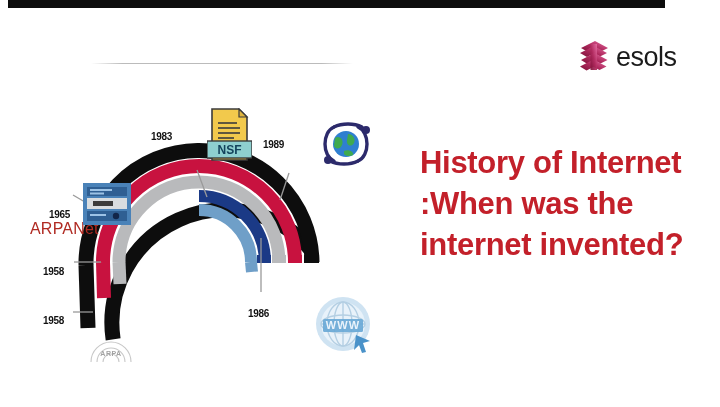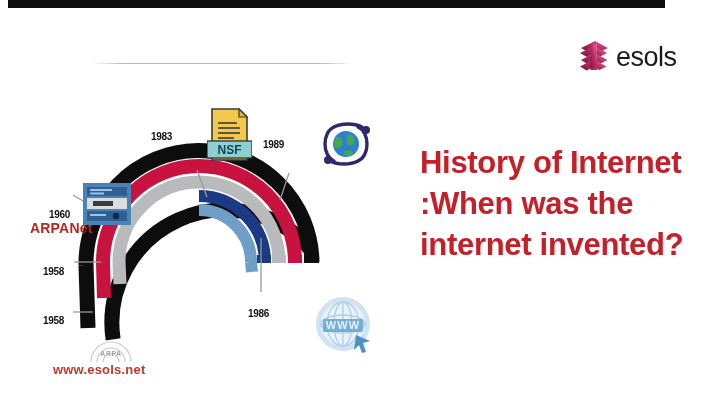--- a/index.html
+++ b/index.html
@@ -39,21 +39,21 @@
 
   
   #infographic{ position:absolute; left:20px; top:40px; width:390px; height:310px; }
   #arc-svg{ position:absolute; left:0; top:0; }
 
   .date-label{
     position:absolute; font-size:10px; font-weight:bold; color:#111111;
     letter-spacing:-0.3px; white-space:nowrap; line-height:1;margin-top:24px;
   }
   .small-cap{
-    position:absolute; font-size:14px; font-weight:bold; color:#b02a22;
+    position:absolute; font-size:16px; font-weight:normal; color:#b02a22;
     letter-spacing:0.2px; white-space:nowrap; line-height:1;
   }
 
   
   .icon-box{ position:absolute; }
 
   
   #server-icon{ left:62px; top:143px; width:48px; height:42px; }
 
   
@@ -100,21 +100,20 @@
         <path d="M4 21 L17.5 14 L30.5 21 L23.5 24.6 L17.5 21.4 L10.5 25 Z"></path>
         <path d="M3 27.5 L16.5 20.5 L29.5 27.5 L22.5 31.1 L16.5 27.9 L9.5 31.5 Z"></path>
         <path d="M13.5 5 L20 5 L20 31 L13.5 31 Z" opacity=".92"></path>
       </g>
     </svg>
     <span id="logo-text">esols</span>
   </div>
 
   <h1 id="headline">History of Internet :When was the internet invented?</h1>
 
-  <div id="site-url">www.esols.net</div>
 
   <div id="infographic">
 
     <div id="faint-rule"></div>
 
     <svg id="arc-svg" width="390" height="310" viewBox="0 0 390 310">
 
       <path d="M 84.5 290 A 113 113 0 0 1 291 222" fill="none" stroke="#0d0d0d" stroke-width="15" stroke-linecap="butt" transform="rotate(-6 178 222)"></path>
       <path d="M 65 225 A 113 113 0 1 1 291 222" fill="none" stroke="#0d0d0d" stroke-width="15"></path>
       <path d="M 65 225 L 67 288 A 0 0 0 0 0 67 288" fill="none" stroke="#0d0d0d" stroke-width="15"></path>
@@ -146,21 +145,21 @@
 
       <line x1="52" y1="272" x2="72" y2="272" stroke="#9a9a9a" stroke-width="1.3"></line>
 
       <line x1="240" y1="252" x2="240" y2="198" stroke="#9a9a9a" stroke-width="1.3"></line>
     </svg>
 
     <div class="date-label" style="left:130px; top:68px;">1983</div>
 
     <div class="date-label" style="left:242px; top:76px;">1989</div>
 
-    <div class="date-label" style="left:28px; top:146px;">1960</div>
+    <div class="date-label" style="left:28px; top:146px;">1965</div>
 
     <div class="small-cap" style="left:9px; top:181px;">ARPANet</div>
 
     <div class="date-label" style="left:22px; top:203px;">1958</div>
 
     <div class="date-label" style="left:22px; top:252px;">1958</div>
 
     <div class="date-label" style="left:227px; top:245px;">1986</div>
 
     <svg class="icon-box" id="server-icon" viewBox="0 0 48 42">

